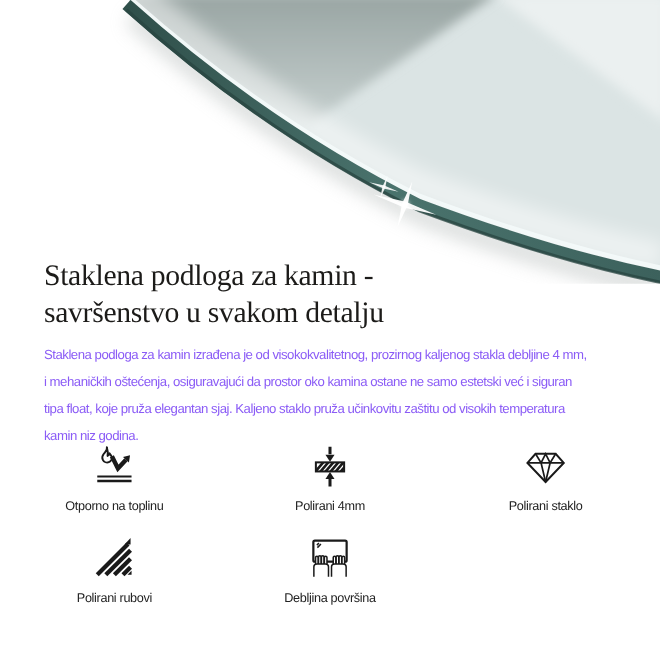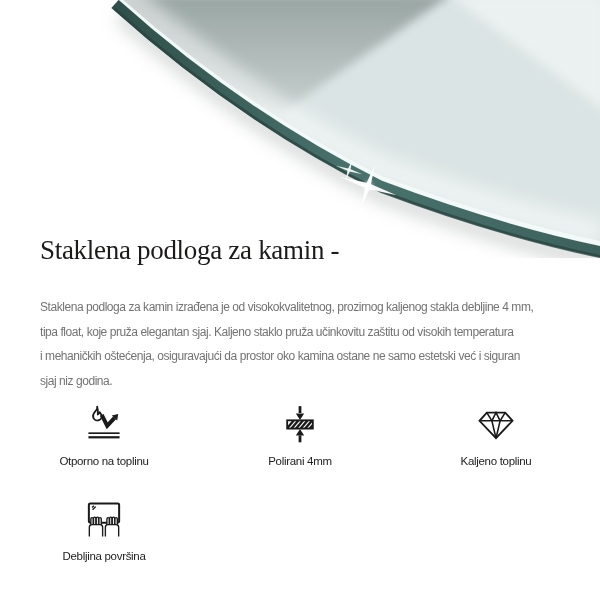--- a/index.html
+++ b/index.html
@@ -12,29 +12,29 @@
   .hero{position:absolute;top:0;left:0;width:600px;height:258px;}
 
   .headline{
     position:absolute;left:40px;top:233px;margin:0;
     font-family:"Liberation Serif","DejaVu Serif",serif;
     font-weight:400;font-size:27px;line-height:34px;
     letter-spacing:-0.3px;color:#1c1b19;white-space:nowrap;
   }
 
   .desc{
-    position:absolute;left:40px;top:295px;
+    position:absolute;left:40px;top:310px;
     font-size:12px;line-height:24.6px;letter-spacing:-0.45px;
-    color:#737373;
+    color:#8b5cf6;
   }
   .desc-line{white-space:nowrap;}
 
   .features{
     position:absolute;left:6px;top:402px;width:588px;
-    display:grid;grid-template-columns:1fr 1fr 1fr;row-gap:30px;
+    display:grid;grid-template-columns:1fr 1fr 1fr;row-gap:18px;
   }
   .feature-cell{display:flex;flex-direction:column;align-items:center;}
   .icon-box{height:44px;display:flex;align-items:flex-end;justify-content:center;}
   .feature-label{
     margin-top:9px;font-size:11.5px;letter-spacing:-0.3px;color:#222222;
     white-space:nowrap;
   }
   svg{display:block;}
 </style>
 </head>
@@ -93,27 +93,28 @@
       </g>
       <g transform="rotate(18 349 170) scale(1)">
         <polygon points="335,170 349,168.6 363,170 349,171.4" fill="#ffffff" opacity="0.9"></polygon>
         <polygon points="349,159 350.3,170 349,181 347.7,170" fill="#ffffff" opacity="0.9"></polygon>
       </g>
     </g>
   </svg>
 
   <h1 class="headline">
     <span>Staklena podloga za kamin -</span><br>
+    <span>savršenstvo u svakom detalju</span>
   </h1>
 
   <div class="desc">
     <div class="desc-line">Staklena podloga za kamin izrađena je od visokokvalitetnog, prozirnog kaljenog stakla debljine 4 mm,</div>
+    <div class="desc-line">i mehaničkih oštećenja, osiguravajući da prostor oko kamina ostane ne samo estetski već i siguran</div>
     <div class="desc-line">tipa float, koje pruža elegantan sjaj. Kaljeno staklo pruža učinkovitu zaštitu od visokih temperatura</div>
-    <div class="desc-line">i mehaničkih oštećenja, osiguravajući da prostor oko kamina ostane ne samo estetski već i siguran</div>
-    <div class="desc-line">sjaj niz godina.</div>
+    <div class="desc-line">kamin niz godina.</div>
   </div>
 
   <div class="features">
 
     <div class="feature-cell">
       <div class="icon-box">
         <svg width="46" height="44" viewBox="0 0 48 48" fill="none" stroke="#1a1a1a">
           <path d="M16.5,5 C17.5,7.5 15,9.5 13.5,11.5 C12,13.5 11.5,15.5 12.5,17.5 C13.6,19.7 16.3,20.7 18.5,19.8 C20.8,18.9 21.9,16.4 21.2,14.2 C20.8,13 20,12 19.2,11 C18.9,12.2 18.3,13 17.2,13.6 C17.6,11.2 17.6,8.3 16.5,5 Z" stroke-width="1.9" stroke-linejoin="round"></path>
           <polyline points="21.5,14 27.5,26 35.5,17.4" stroke-width="4.4" stroke-linejoin="miter"></polyline>
           <polygon points="39.5,13 38.4,20.1 32.5,14.7" fill="#1a1a1a" stroke="none"></polygon>
@@ -154,23 +155,36 @@
     <div class="feature-cell">
       <div class="icon-box">
         <svg width="44" height="44" viewBox="0 0 48 48" fill="none" stroke="#1a1a1a">
           <path d="M14,11.5 L34,11.5 L42,20.5 L24,39.5 L6,20.5 Z" stroke-width="2" stroke-linejoin="miter"></path>
           <line x1="6" y1="20.5" x2="42" y2="20.5" stroke-width="1.7"></line>
           <polyline points="14,11.5 19.5,20.5 24,39.5" stroke-width="1.7"></polyline>
           <polyline points="34,11.5 28.5,20.5 24,39.5" stroke-width="1.7"></polyline>
           <polyline points="19.5,20.5 24,11.5 28.5,20.5" stroke-width="1.7"></polyline>
         </svg>
       </div>
-      <div class="feature-label">Kaljeno toplinu</div>
-    </div>
-
+      <div class="feature-label">Polirani staklo</div>
+    </div>
+
+    <div class="feature-cell">
+      <div class="icon-box">
+        <svg width="44" height="44" viewBox="0 0 48 48" fill="none" stroke="#1a1a1a">
+          <polygon points="34,11 40,4.5 40,11" fill="#1a1a1a" stroke="none"></polygon>
+          <line x1="7" y1="41" x2="37.5" y2="10.5" stroke-width="4.2"></line>
+          <line x1="15.5" y1="41" x2="40" y2="16.5" stroke-width="4.2"></line>
+          <line x1="24" y1="41" x2="40" y2="25" stroke-width="4.2"></line>
+          <line x1="32.5" y1="41" x2="40" y2="33.5" stroke-width="4.2"></line>
+          <polygon points="37,41 41,37 41,41" fill="#1a1a1a" stroke="none"></polygon>
+        </svg>
+      </div>
+      <div class="feature-label">Polirani rubovi</div>
+    </div>
 
     <div class="feature-cell">
       <div class="icon-box">
         <svg width="46" height="44" viewBox="0 0 48 48" fill="none" stroke="#1a1a1a">
           <rect x="7.5" y="7" width="33" height="21" rx="1.5" stroke-width="2.2"></rect>
           <line x1="11.5" y1="14" x2="15" y2="10.5" stroke-width="1.5"></line>
           <line x1="11" y1="11.5" x2="13" y2="9.5" stroke-width="1.5"></line>
 
           <g stroke-width="1.5">
             <rect x="9.7" y="22.5" width="2.6" height="9" rx="1.3" fill="#ffffff"></rect>

